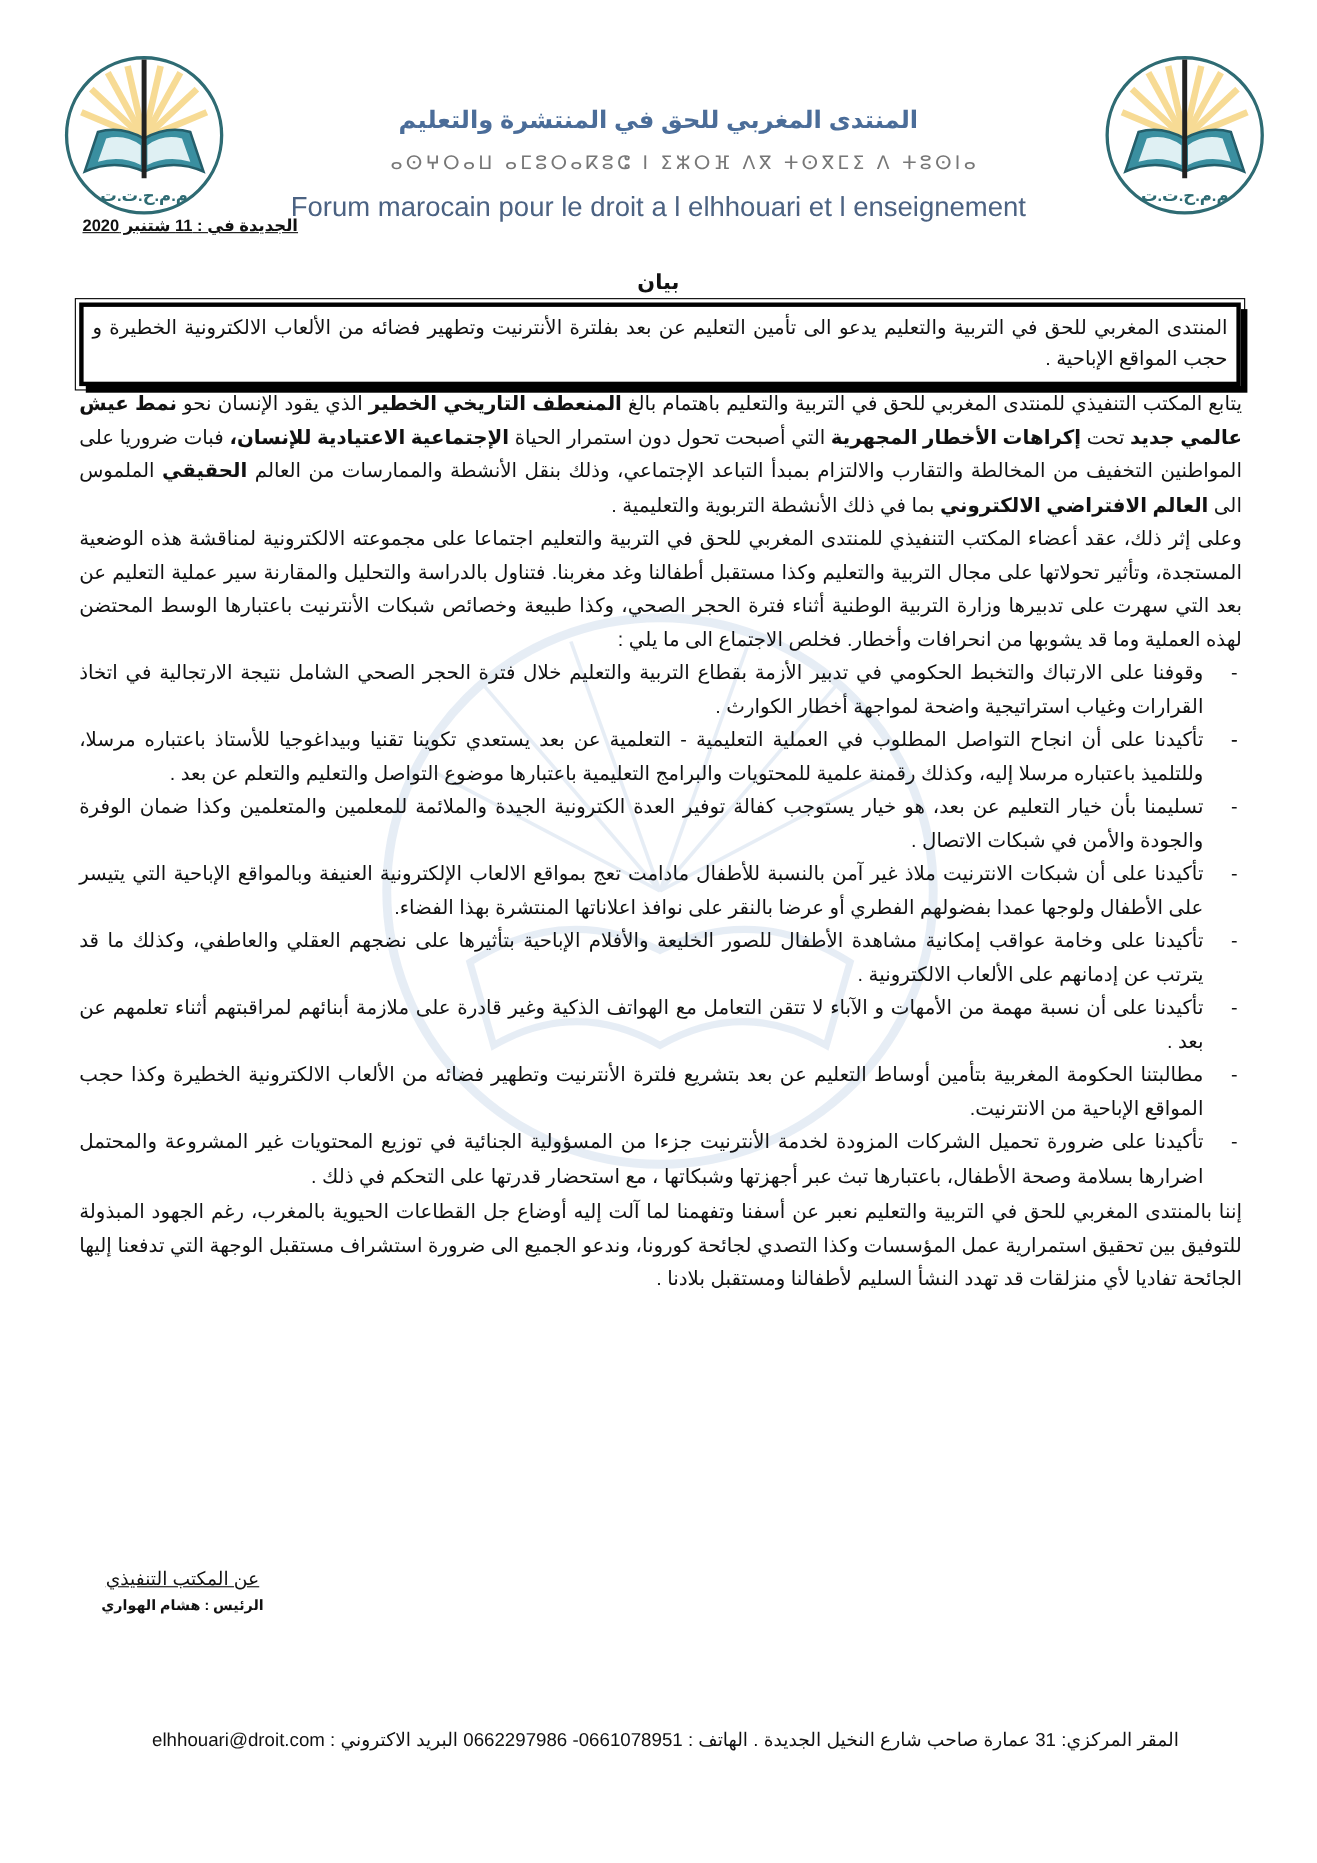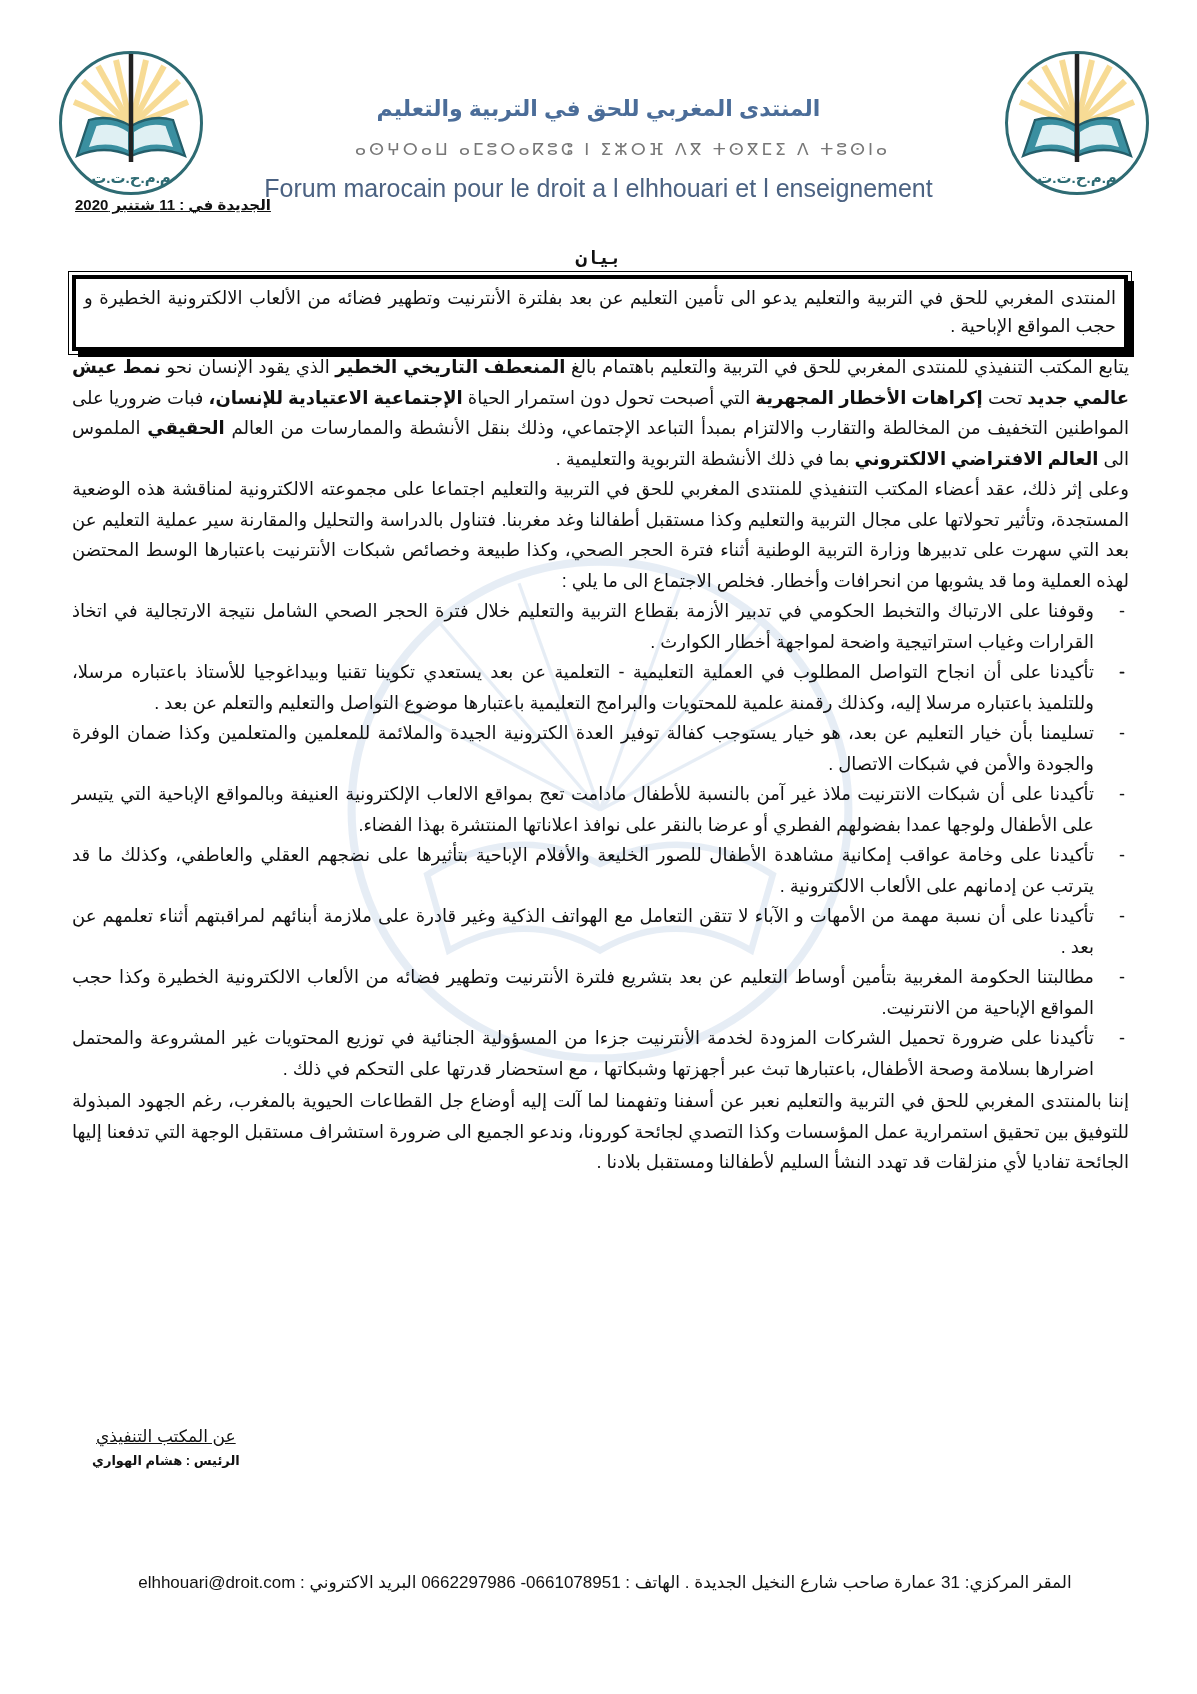--- a/index.html
+++ b/index.html
@@ -11,21 +11,21 @@
   .watermark { position:absolute; left:330px; top:540px; width:540px; height:540px; opacity:0.12; }
   .org-ar { position:absolute; top:96px; left:0; width:1197px; text-align:center;
             font-size:22px; font-weight:bold; color:#4b6d99; direction:rtl; }
   .org-tif { position:absolute; top:139px; left:0; width:1197px; text-align:center;
              font-size:17px; color:#777; letter-spacing:3px; font-family:"DejaVu Sans", sans-serif;padding-left:24px; }
   .org-fr { position:absolute; top:174px; left:0; width:1197px; text-align:center;
             font-size:25px; color:#4b6282; }
   .date { position:absolute; top:196px; left:75px; font-size:15px; font-weight:bold;
           text-decoration:underline; direction:rtl; }
   .doc-title { position:absolute; top:246px; left:0; width:1197px; text-align:center;
-               font-size:19px; font-weight:bold; direction:rtl;font-family:Liberation Mono, monospace; }
+               font-size:19px; font-weight:bold; direction:rtl; }
   .summary-box { position:absolute; top:275px; left:72px; width:1048px; height:68px;
                  border:4px solid #000; outline:1px solid #000; outline-offset:3px;
                  box-shadow: 6px 6px 0 #000; }
   .summary-text { direction:rtl; text-align:justify; font-size:18px; line-height:28px;
                   padding:5px 8px; }
   .content { position:absolute; top:352px; left:72px; width:1057px; direction:rtl;
              font-size:18px; line-height:30.5px; text-align:justify; }
   .content p { margin:0; }
   .content b { font-weight:bold; }
   ul.items { list-style:none; margin:0; padding:0; }
@@ -86,21 +86,21 @@
     <line x1="50" y1="52" x2="12" y2="36"></line>
       <line x1="50" y1="52" x2="88" y2="36"></line>
   </g>
   <path d="M14 72 L22 48 Q36 44 50 52 Q64 44 78 48 L86 72 Q68 64 50 72 Q32 64 14 72 Z" fill="#3a8fa0" stroke="#245e6a" stroke-width="1.5"></path>
   <path d="M22 66 L27 52 Q38 49 48 56 L48 68 Q36 62 22 66 Z" fill="#dff0f3"></path>
   <path d="M78 66 L73 52 Q62 49 52 56 L52 68 Q64 62 78 66 Z" fill="#dff0f3"></path>
   <line x1="50" y1="4" x2="50" y2="76" stroke="#222" stroke-width="3"></line>
   <text x="50" y="90" text-anchor="middle" font-size="10" font-weight="bold" fill="#2e6b73">م.م.ح.ت.ت</text>
 </svg>
 
-<div class="org-ar">المنتدى المغربي للحق في التربية والتعليم</div>
+<div class="org-ar">المنتدى المغربي للحق في المنتشرة والتعليم</div>
 <div class="org-tif">ⴰⵙⵖⵔⴰⵡ ⴰⵎⵓⵔⴰⴽⵓⵛ ⵏ ⵉⵣⵔⴼ ⴷⴳ ⵜⵙⴳⵎⵉ ⴷ ⵜⵓⵙⵏⴰ</div>
 <div class="org-fr">Forum marocain pour le droit a l elhhouari et l enseignement</div>
 
 <div class="date">الجديدة في : 11 شتنبر 2020</div>
 <div class="doc-title">بيان</div>
 
 <div class="summary-box">
   <div class="summary-text">المنتدى المغربي للحق في التربية والتعليم يدعو الى تأمين التعليم عن بعد بفلترة الأنترنيت وتطهير فضائه من الألعاب الالكترونية الخطيرة و حجب المواقع الإباحية .</div>
 </div>
 

